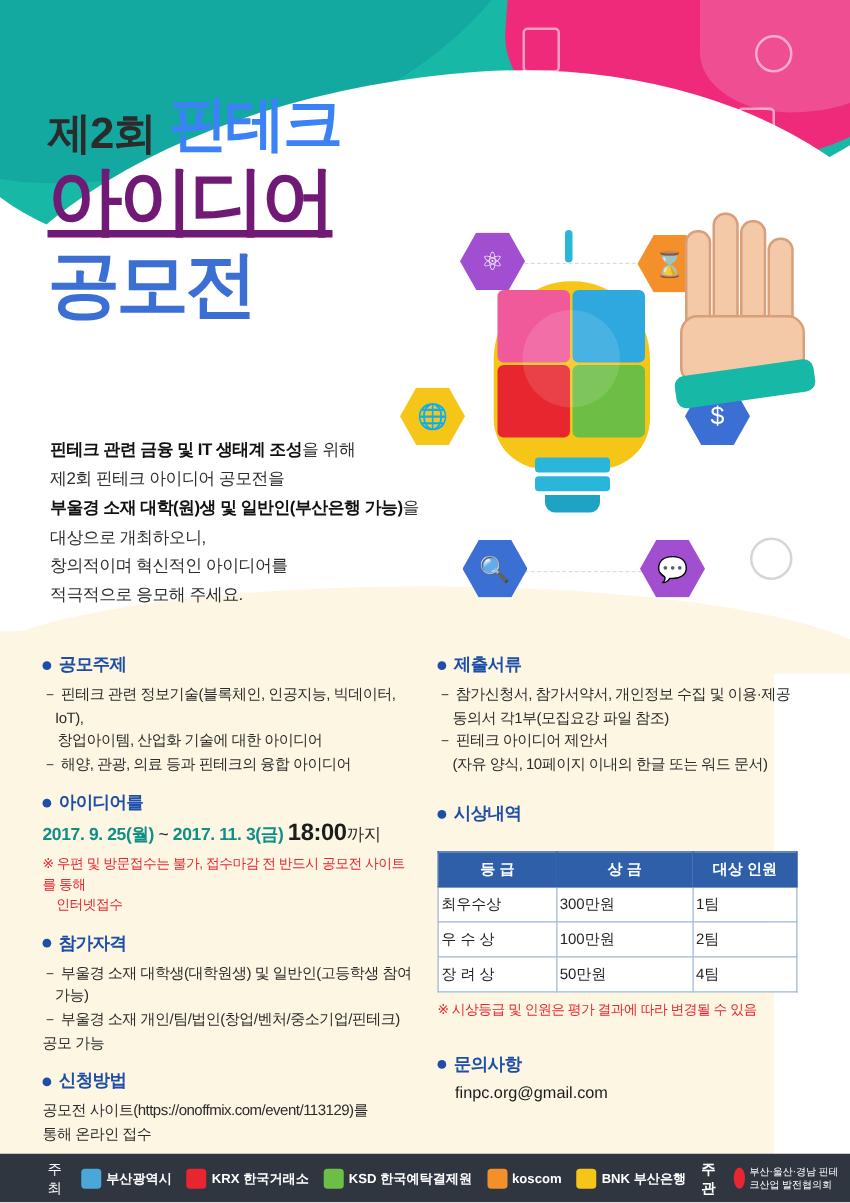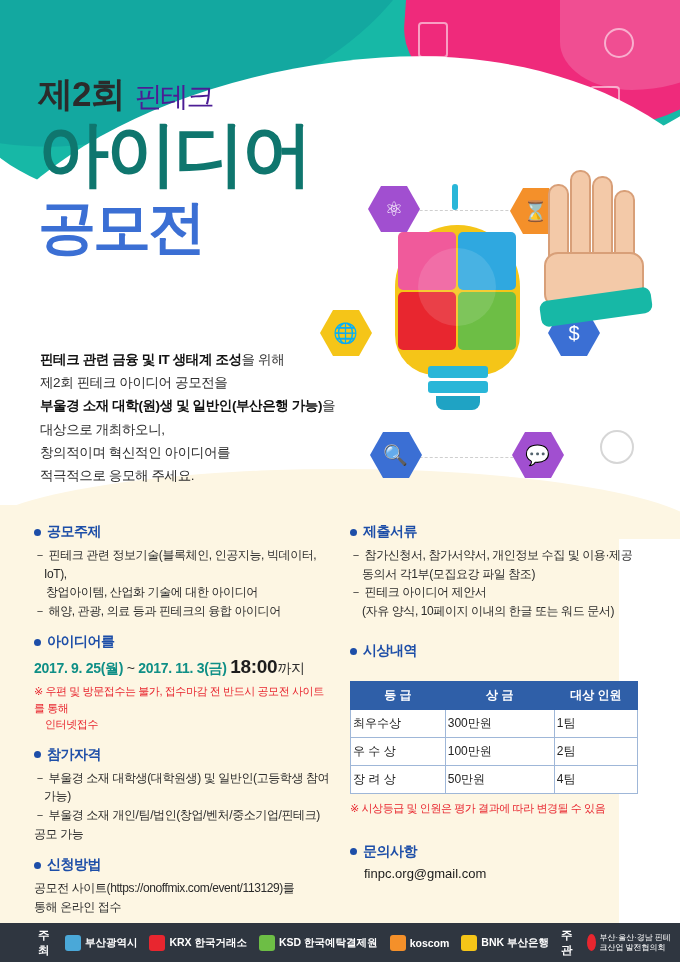--- a/index.html
+++ b/index.html
@@ -61,26 +61,26 @@
   }
 
   
   .title-wrap{position:absolute;left:38px;top:76px;z-index:6;}
   .t-line1{display:flex;align-items:flex-end;gap:10px;}
   .t-2nd{
     font-size:35px;font-weight:bold;color:#2b2b2b;letter-spacing:-1px;
     line-height:1;
   }
   .t-fintech{
-    font-size:28px;font-weight:normal;color:#4c1d95;letter-spacing:-2px;
+    font-size:48px;font-weight:bold;color:#3b82f6;letter-spacing:-2px;
     line-height:1;
   }
   .t-idea{
-    font-size:71px;font-weight:bold;color:#0f766e;letter-spacing:-3px;
-    line-height:1.1;margin-top:4px;
+    font-size:60px;font-weight:bold;color:#701a75;letter-spacing:-3px;
+    line-height:1.1;margin-top:4px;text-decoration:underline;
   }
   .t-contest{
     font-size:58px;font-weight:bold;color:#3b6fd4;letter-spacing:-3px;
     line-height:1.1;margin-top:2px;
   }
 
   
   .intro{
     position:absolute;left:40px;top:348px;z-index:6;
     font-size:13.5px;line-height:1.72;color:#2c2c2c;letter-spacing:-.4px;
@@ -185,21 +185,21 @@
   .tbl-note{margin-top:6px;}
 
   .mail{font-size:13px;color:#1b1b1b;margin-left:14px;}
 
   
   .footer{
     position:absolute;left:0;top:923px;width:680px;height:39px;
     background:#2f3640;display:flex;align-items:center;
     color:#fff;font-size:11px;
   }
-  .f-label{font-size:11.5px;font-weight:bold;letter-spacing:1px;margin:0 10px 0 38px;}
+  .f-label{font-size:11.5px;font-weight:normal;letter-spacing:1px;margin:0 10px 0 38px;}
   .logo{
     display:flex;align-items:center;gap:4px;margin-right:12px;
     font-size:10.5px;color:#fff;white-space:nowrap;
   }
   .logo .mark{
     width:16px;height:16px;border-radius:3px;background:#4aa8d8;flex:none;
   }
   .logo .mark.g{background:#6dbe45;}
   .logo .mark.r{background:#e8262f;}
   .logo .mark.o{background:#f4902a;}

